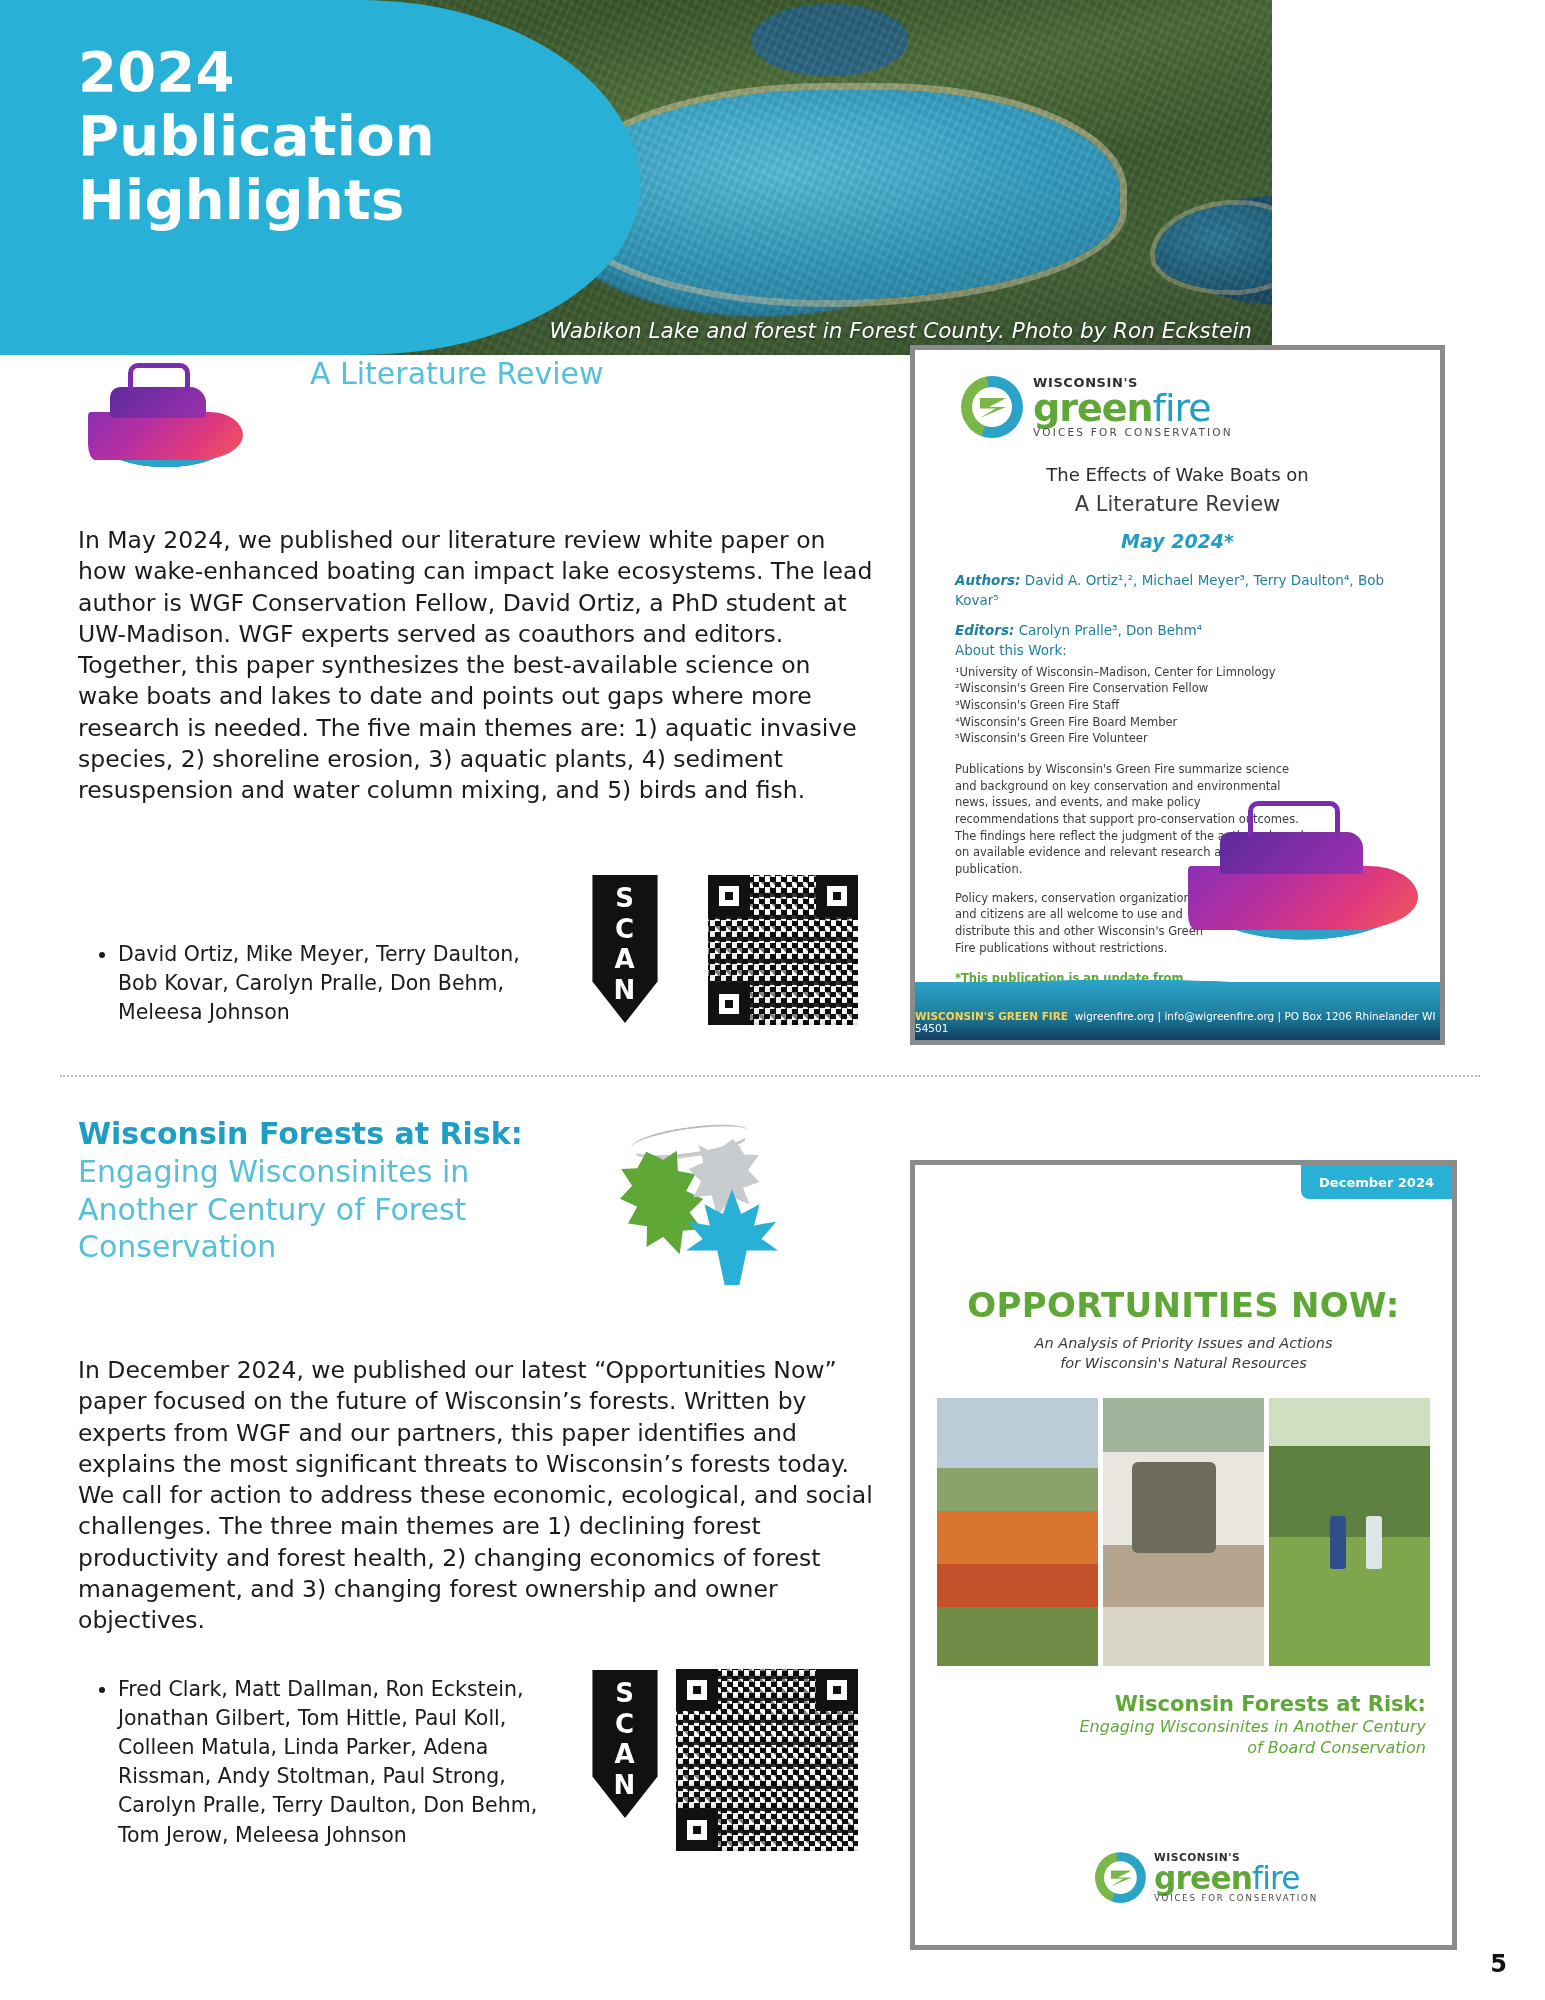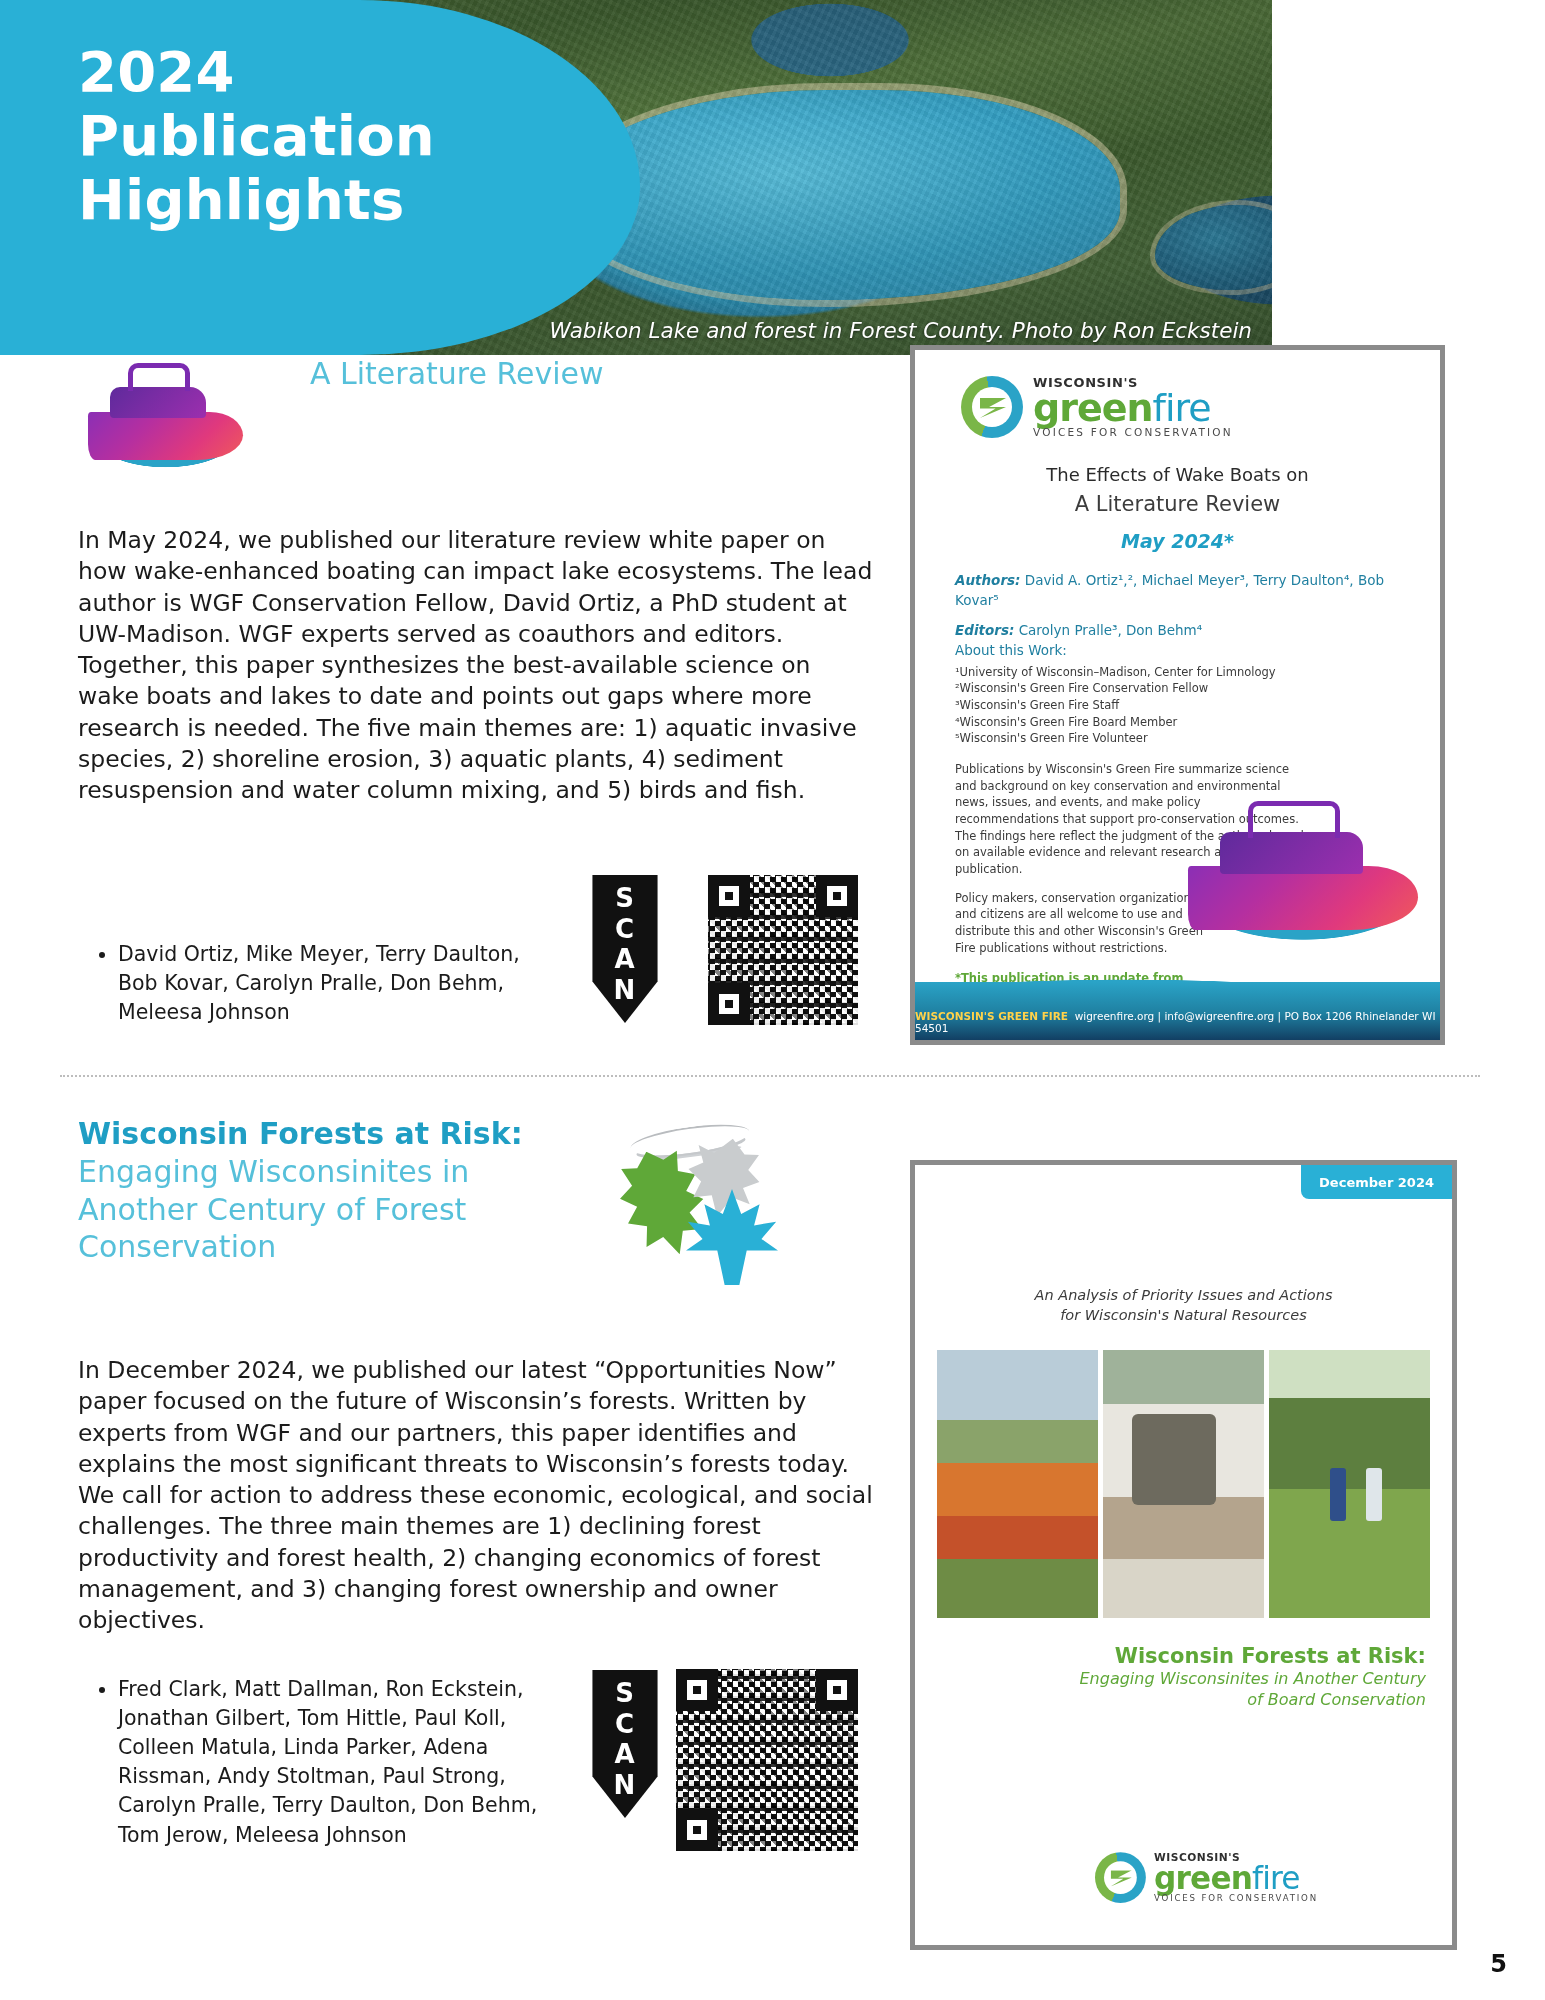--- a/index.html
+++ b/index.html
@@ -484,20 +484,21 @@
       <ul class="authors-list">
         <li>Fred Clark, Matt Dallman, Ron Eckstein, Jonathan Gilbert, Tom Hittle, Paul Koll, Colleen Matula, Linda Parker, Adena Rissman, Andy Stoltman, Paul Strong, Carolyn Pralle, Terry Daulton, Don Behm, Tom Jerow, Meleesa Johnson</li>
       </ul>
     </div>
 
     <div class="cover" style="left:910px; top:765px; width:547px; height:790px;margin-top:40px;">
       <div class="cover-inner">
         <div class="cover2-tab">December 2024</div>
 
         <div style="margin-top:120px; padding:0 22px;">
+          <div class="cover2-title">OPPORTUNITIES NOW:</div>
           <div class="cover2-subtitle" style="margin-top:8px;">
             <div>An Analysis of Priority Issues and Actions</div>
             <div>for Wisconsin's Natural Resources</div>
           </div>
         </div>
 
         <div class="cover2-photos" style="margin:24px 22px 0 22px;">
           <div class="ph ph1"></div>
           <div class="ph ph2"></div>
           <div class="ph ph3"></div>

